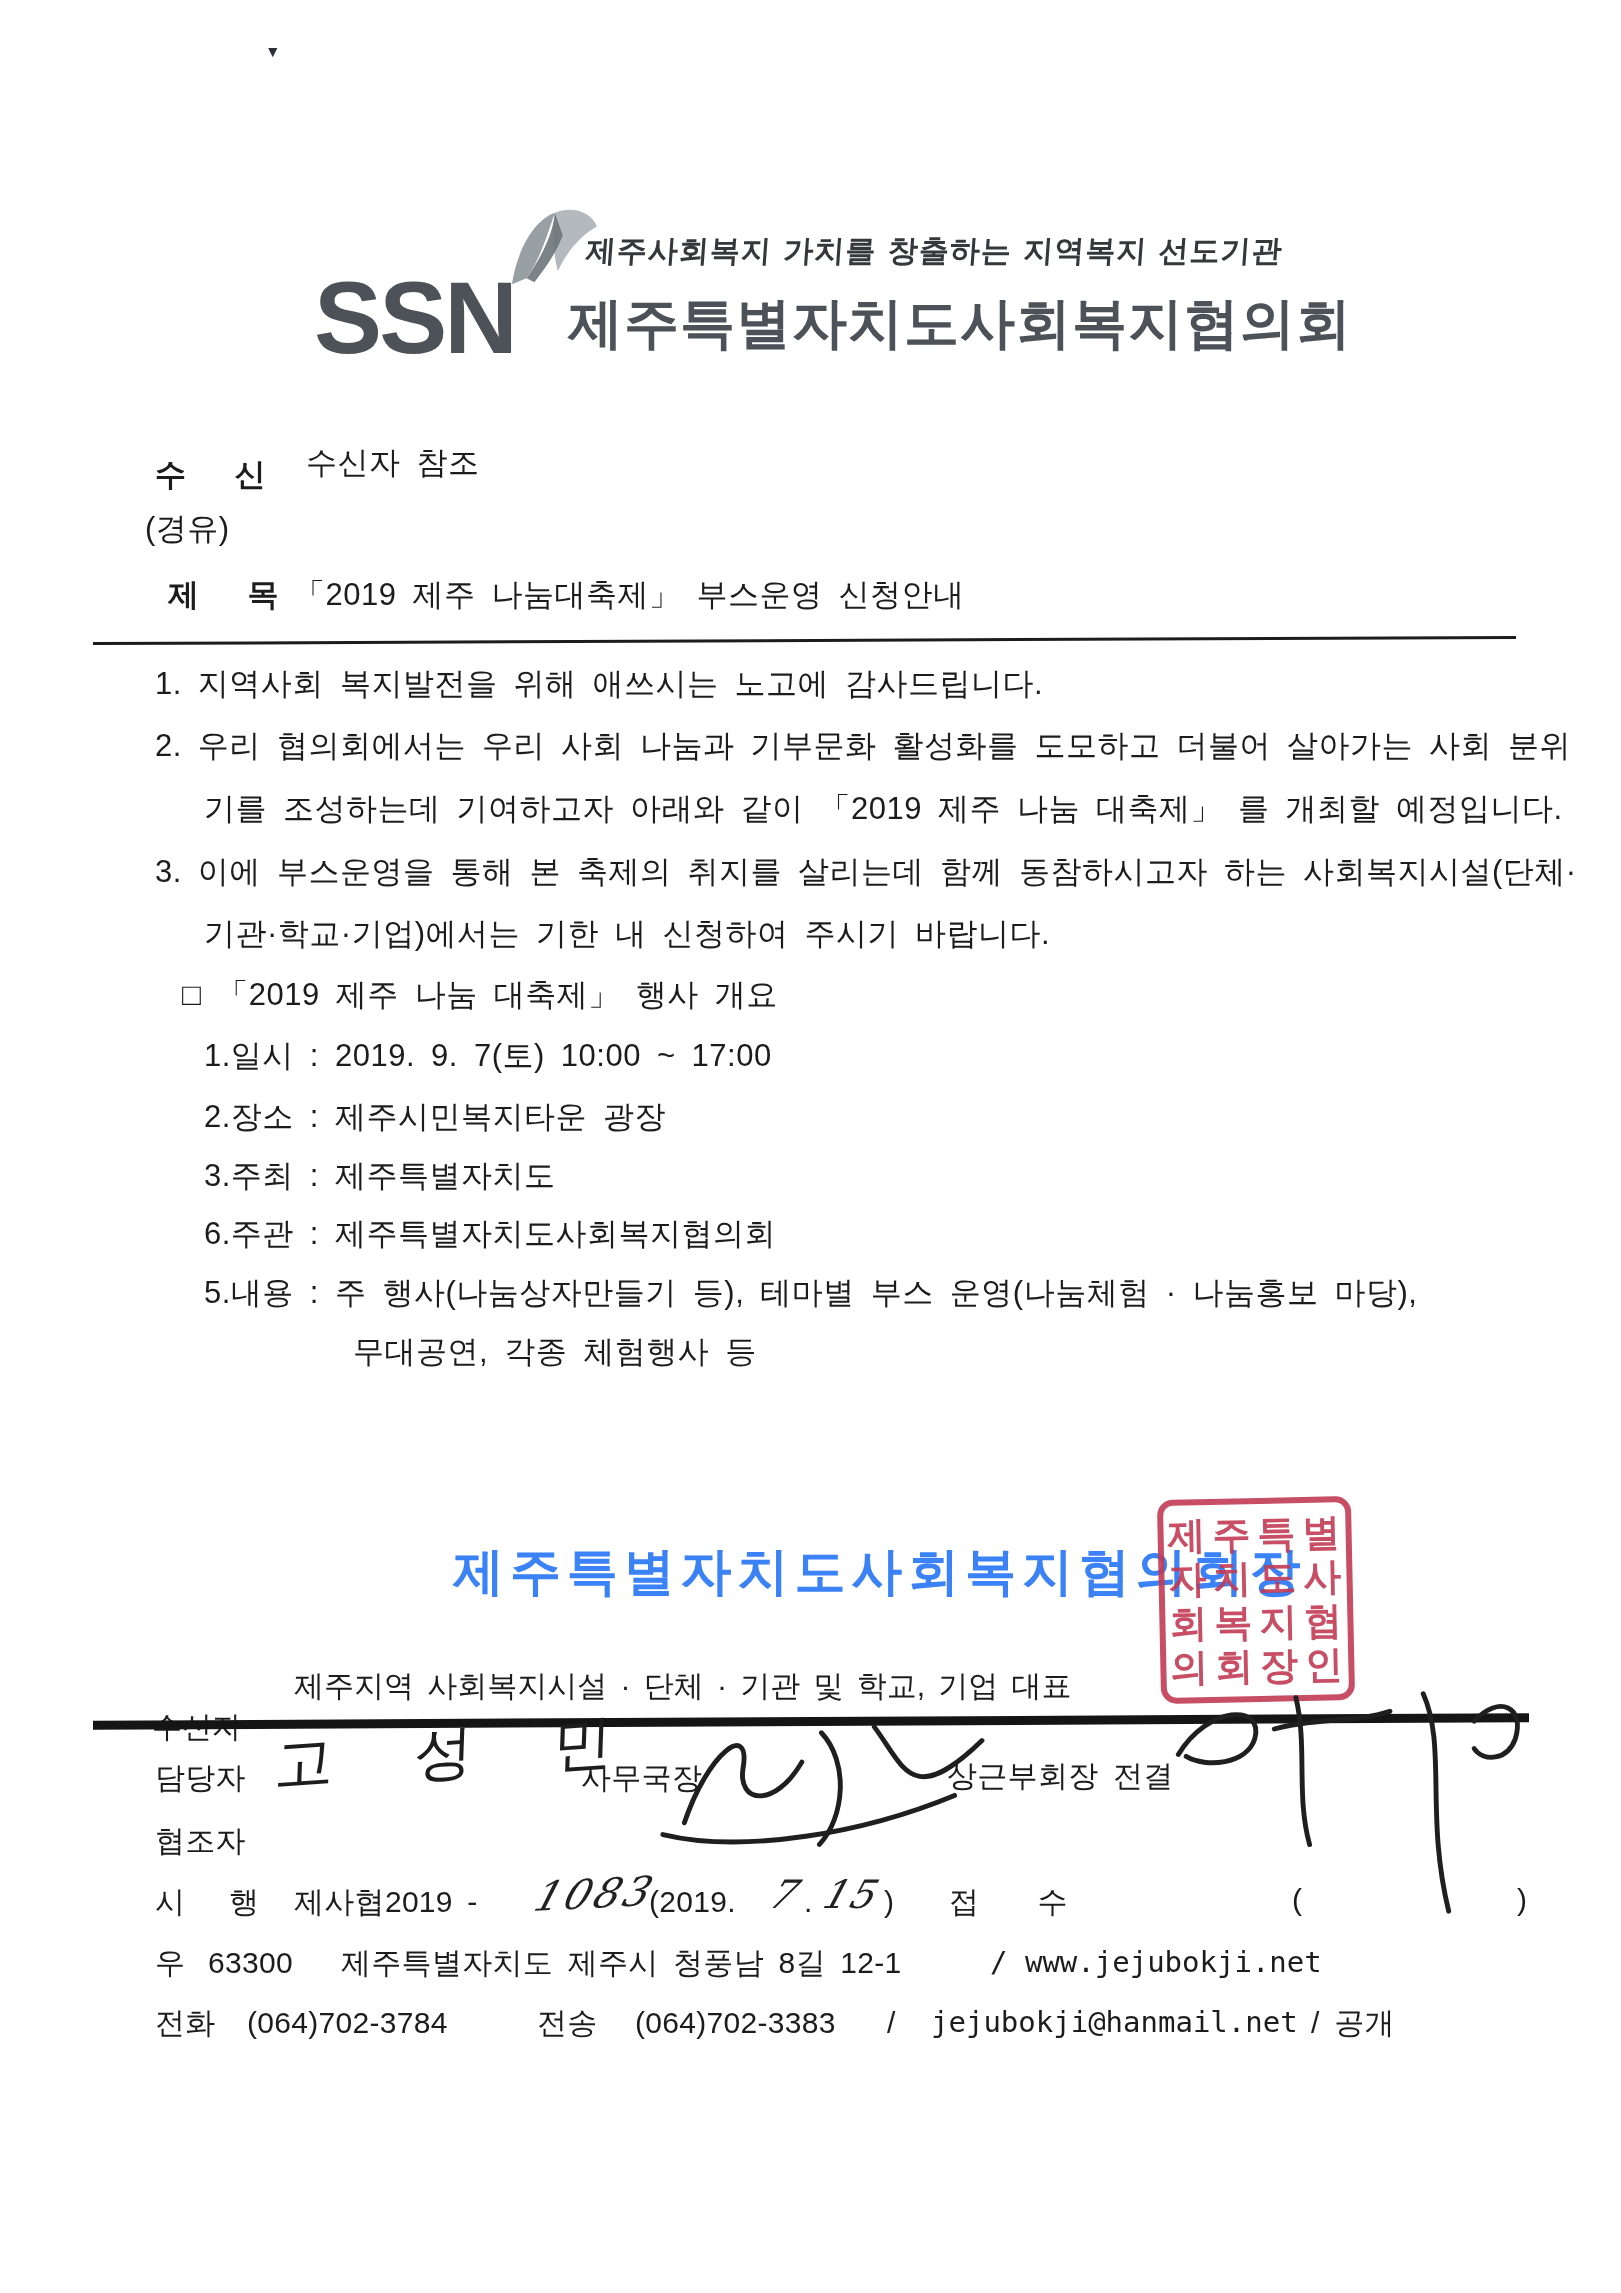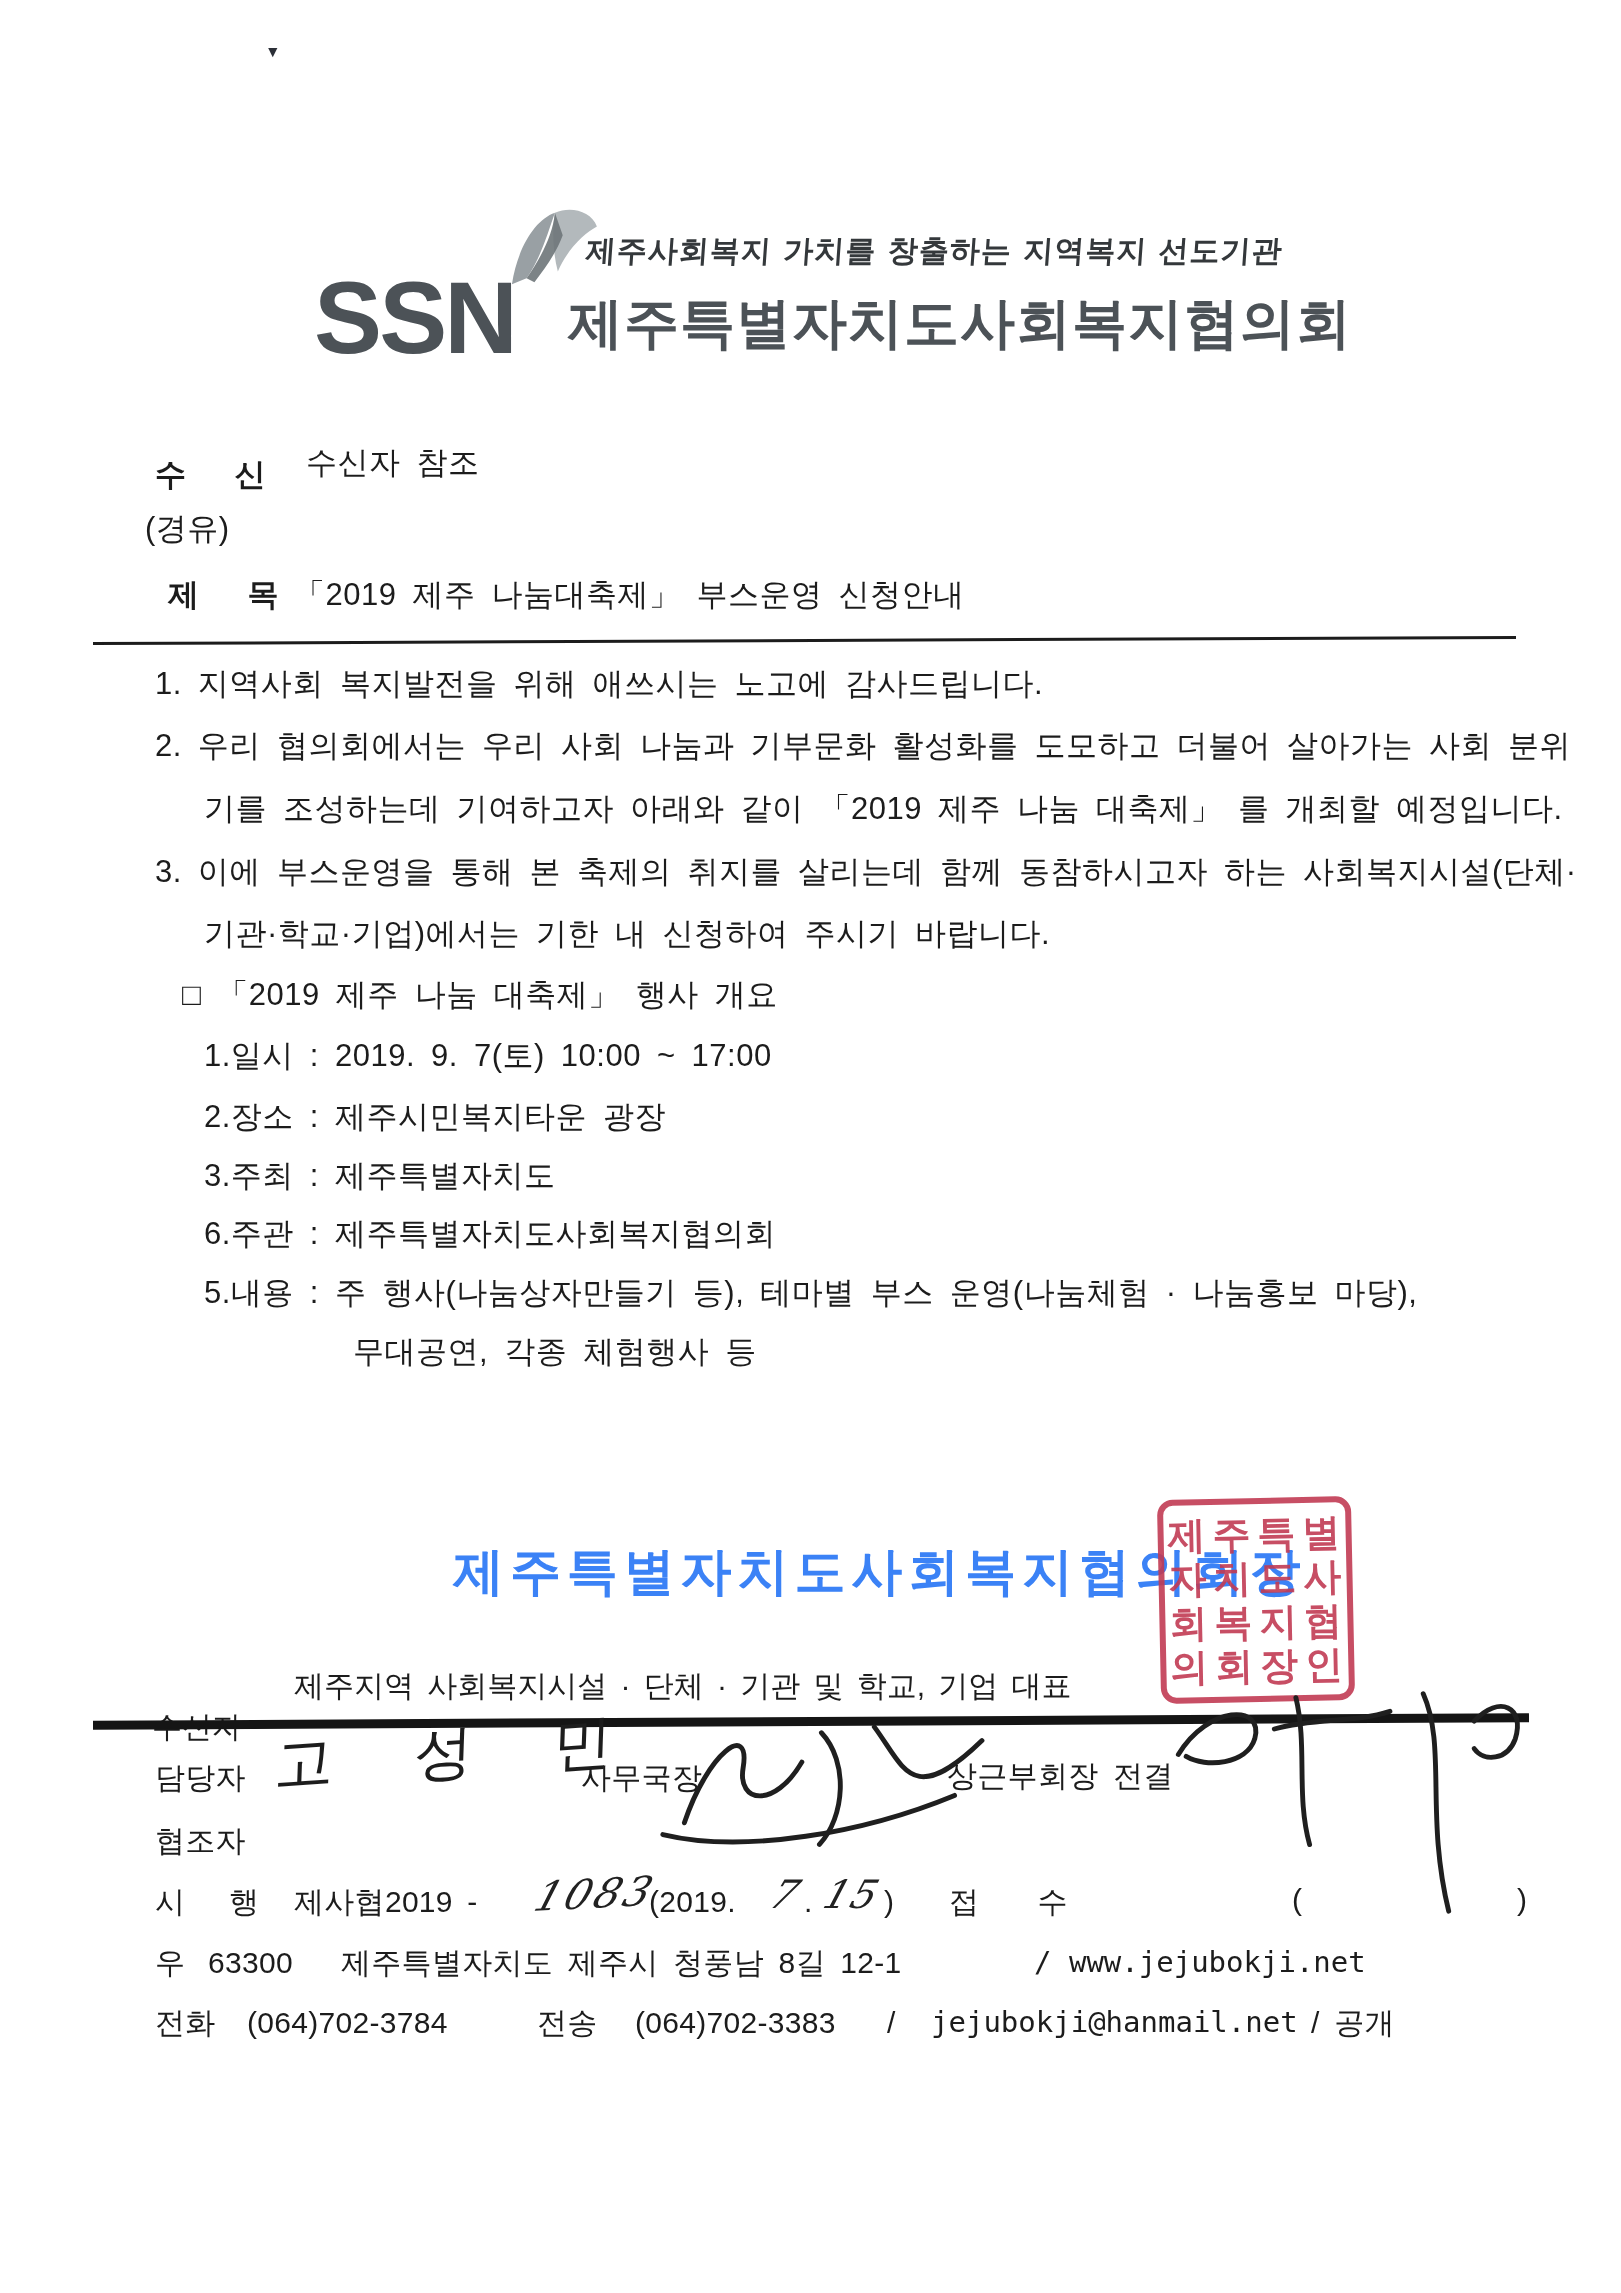--- a/index.html
+++ b/index.html
@@ -66,21 +66,21 @@
   .date-d{left:825px;top:1872px;font-size:39px;transform:skewX(-18deg);letter-spacing:2px;}
   .date-close{left:884px;top:1884px;}
   .receipt-label{left:949px;top:1884px;}
   .p-open{left:1292px;top:1882px;}
   .p-close{left:1517px;top:1882px;}
 
   
   .zip-label{left:155px;top:1945px;}
   .zip-code{left:208px;top:1945px;}
   .address{left:341px;top:1945px;}
-  .website{left:990px;top:1945px;font-family:"DejaVu Sans Mono",monospace;font-size:29px;margin-left:44px;}
+  .website{left:990px;top:1945px;font-family:"DejaVu Sans Mono",monospace;font-size:29px;}
 
   
   .tel-label{left:155px;top:2005px;}
   .tel{left:247px;top:2005px;}
   .fax-label{left:537px;top:2005px;}
   .fax{left:635px;top:2005px;}
   .email-sep{left:887px;top:2005px;}
   .email{left:931px;top:2005px;font-family:"DejaVu Sans Mono",monospace;font-size:29px;}
   .disclosure{left:1311px;top:2005px;}
 </style>

